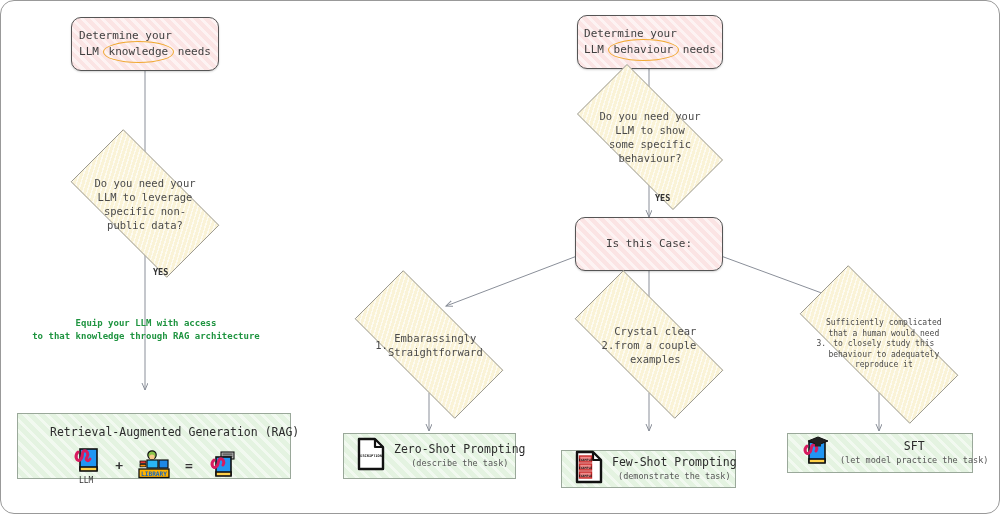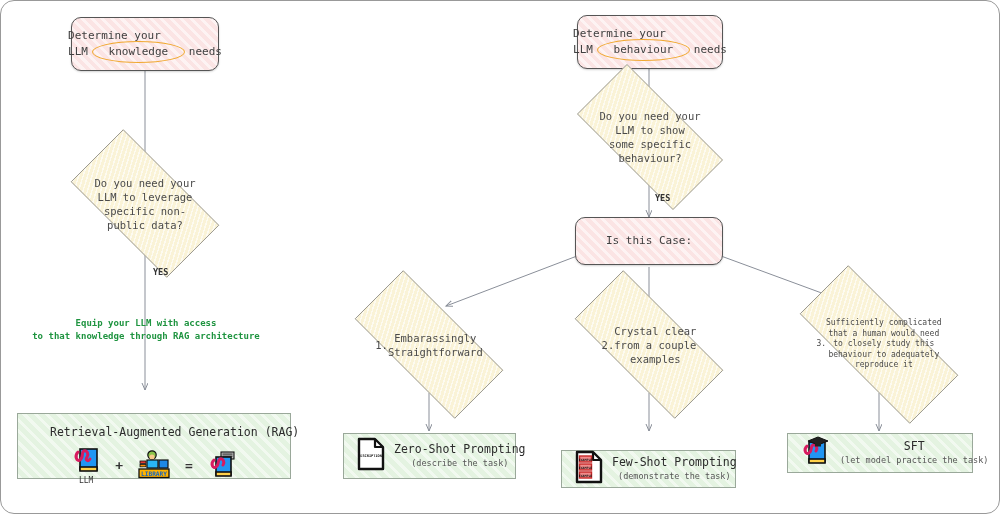--- a/index.html
+++ b/index.html
@@ -16,21 +16,21 @@
   
   .term{
     border:1.4px solid #555;border-radius:10px;
     background:
       repeating-linear-gradient(45deg,rgba(255,255,255,.55) 0 3px,rgba(0,0,0,0) 3px 7px),
       #fbe4e4;
     color:#404040;font-size:11px;line-height:16px;text-align:left;
     box-shadow:0 1px 2px rgba(0,0,0,.18);
   }
   .term .lbl{display:block;white-space:pre;}
-  .circled{position:relative;display:inline-block;padding:0 14px;}
+  .circled{position:relative;display:inline-block;padding:0 3px;}
   .circled::after{
     content:"";position:absolute;left:-3px;right:-3px;top:-3px;bottom:-3px;
     border:1.4px solid #f0a830;border-radius:50%;
   }
 
   
   .dia{position:absolute;}
   .dia .shape{
     position:absolute;inset:0;
     background:
@@ -165,21 +165,21 @@
 
   <div class="dia" style="left:553px;top:86px;width:192px;height:100px;">
     <div class="shape"></div>
     <div class="txt">Do you need your
 LLM to show
 some specific
 behaviour?</div>
   </div>
   <div class="edge-lbl" style="left:654px;top:192px;">YES</div>
 
-  <div class="node term" style="left:574px;top:216px;width:148px;height:48px;">
+  <div class="node term" style="left:574px;top:216px;width:148px;height:54px;">
     <span class="lbl">Is this Case:</span>
   </div>
 
   <div class="dia" style="left:328px;top:295px;width:200px;height:97px;">
     <div class="shape"></div>
     <div class="txt"><span>1.</span>
 <span>Embarassingly
 Straightforward</span></div>
   </div>
 

